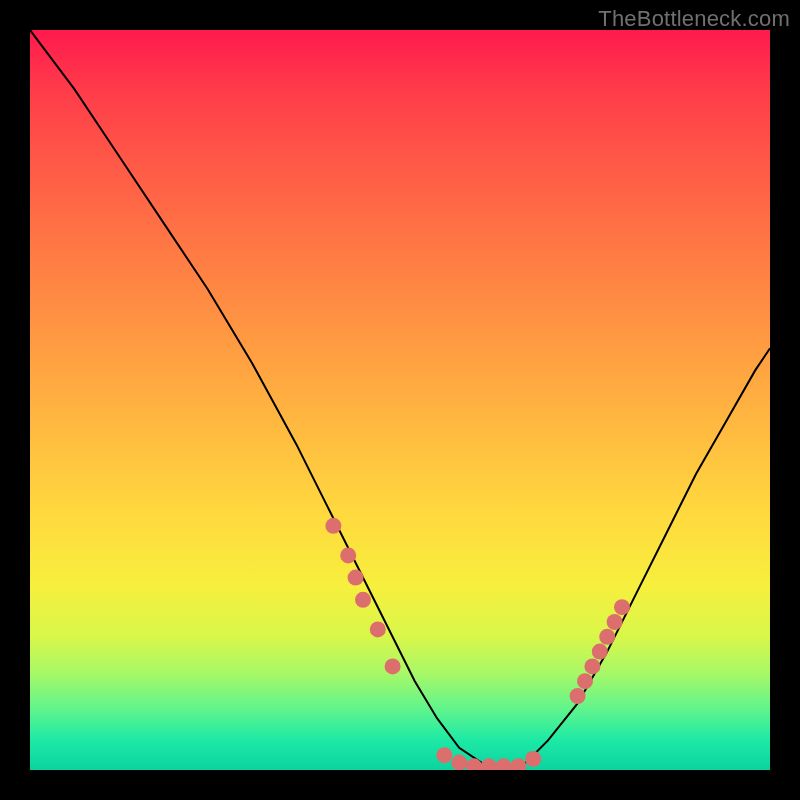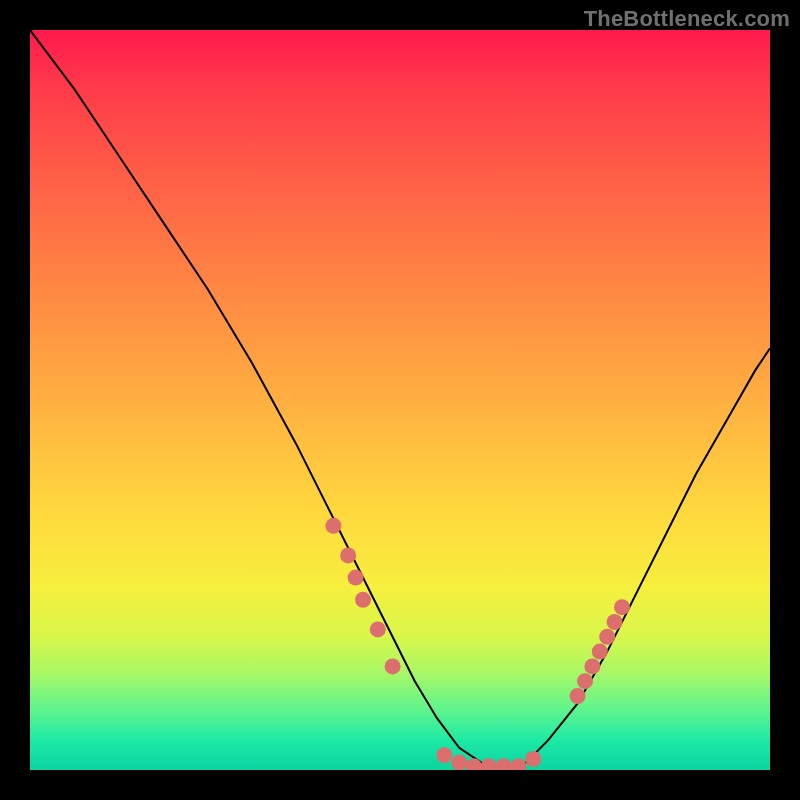--- a/index.html
+++ b/index.html
@@ -42,21 +42,21 @@
       #1de9a6 96%,
       #0cd3a0 100%
     );
   }
   .watermark {
     position: absolute;
     top: 6px;
     right: 10px;
     color: #707070;
     font-size: 22px;
-    font-weight: 700;
+    font-weight: 400;
     letter-spacing: 0.2px;
     user-select: none;
   }
   svg.curve {
     position: absolute;
     left: 0;
     top: 0;
     width: 740px;
     height: 740px;
   }

